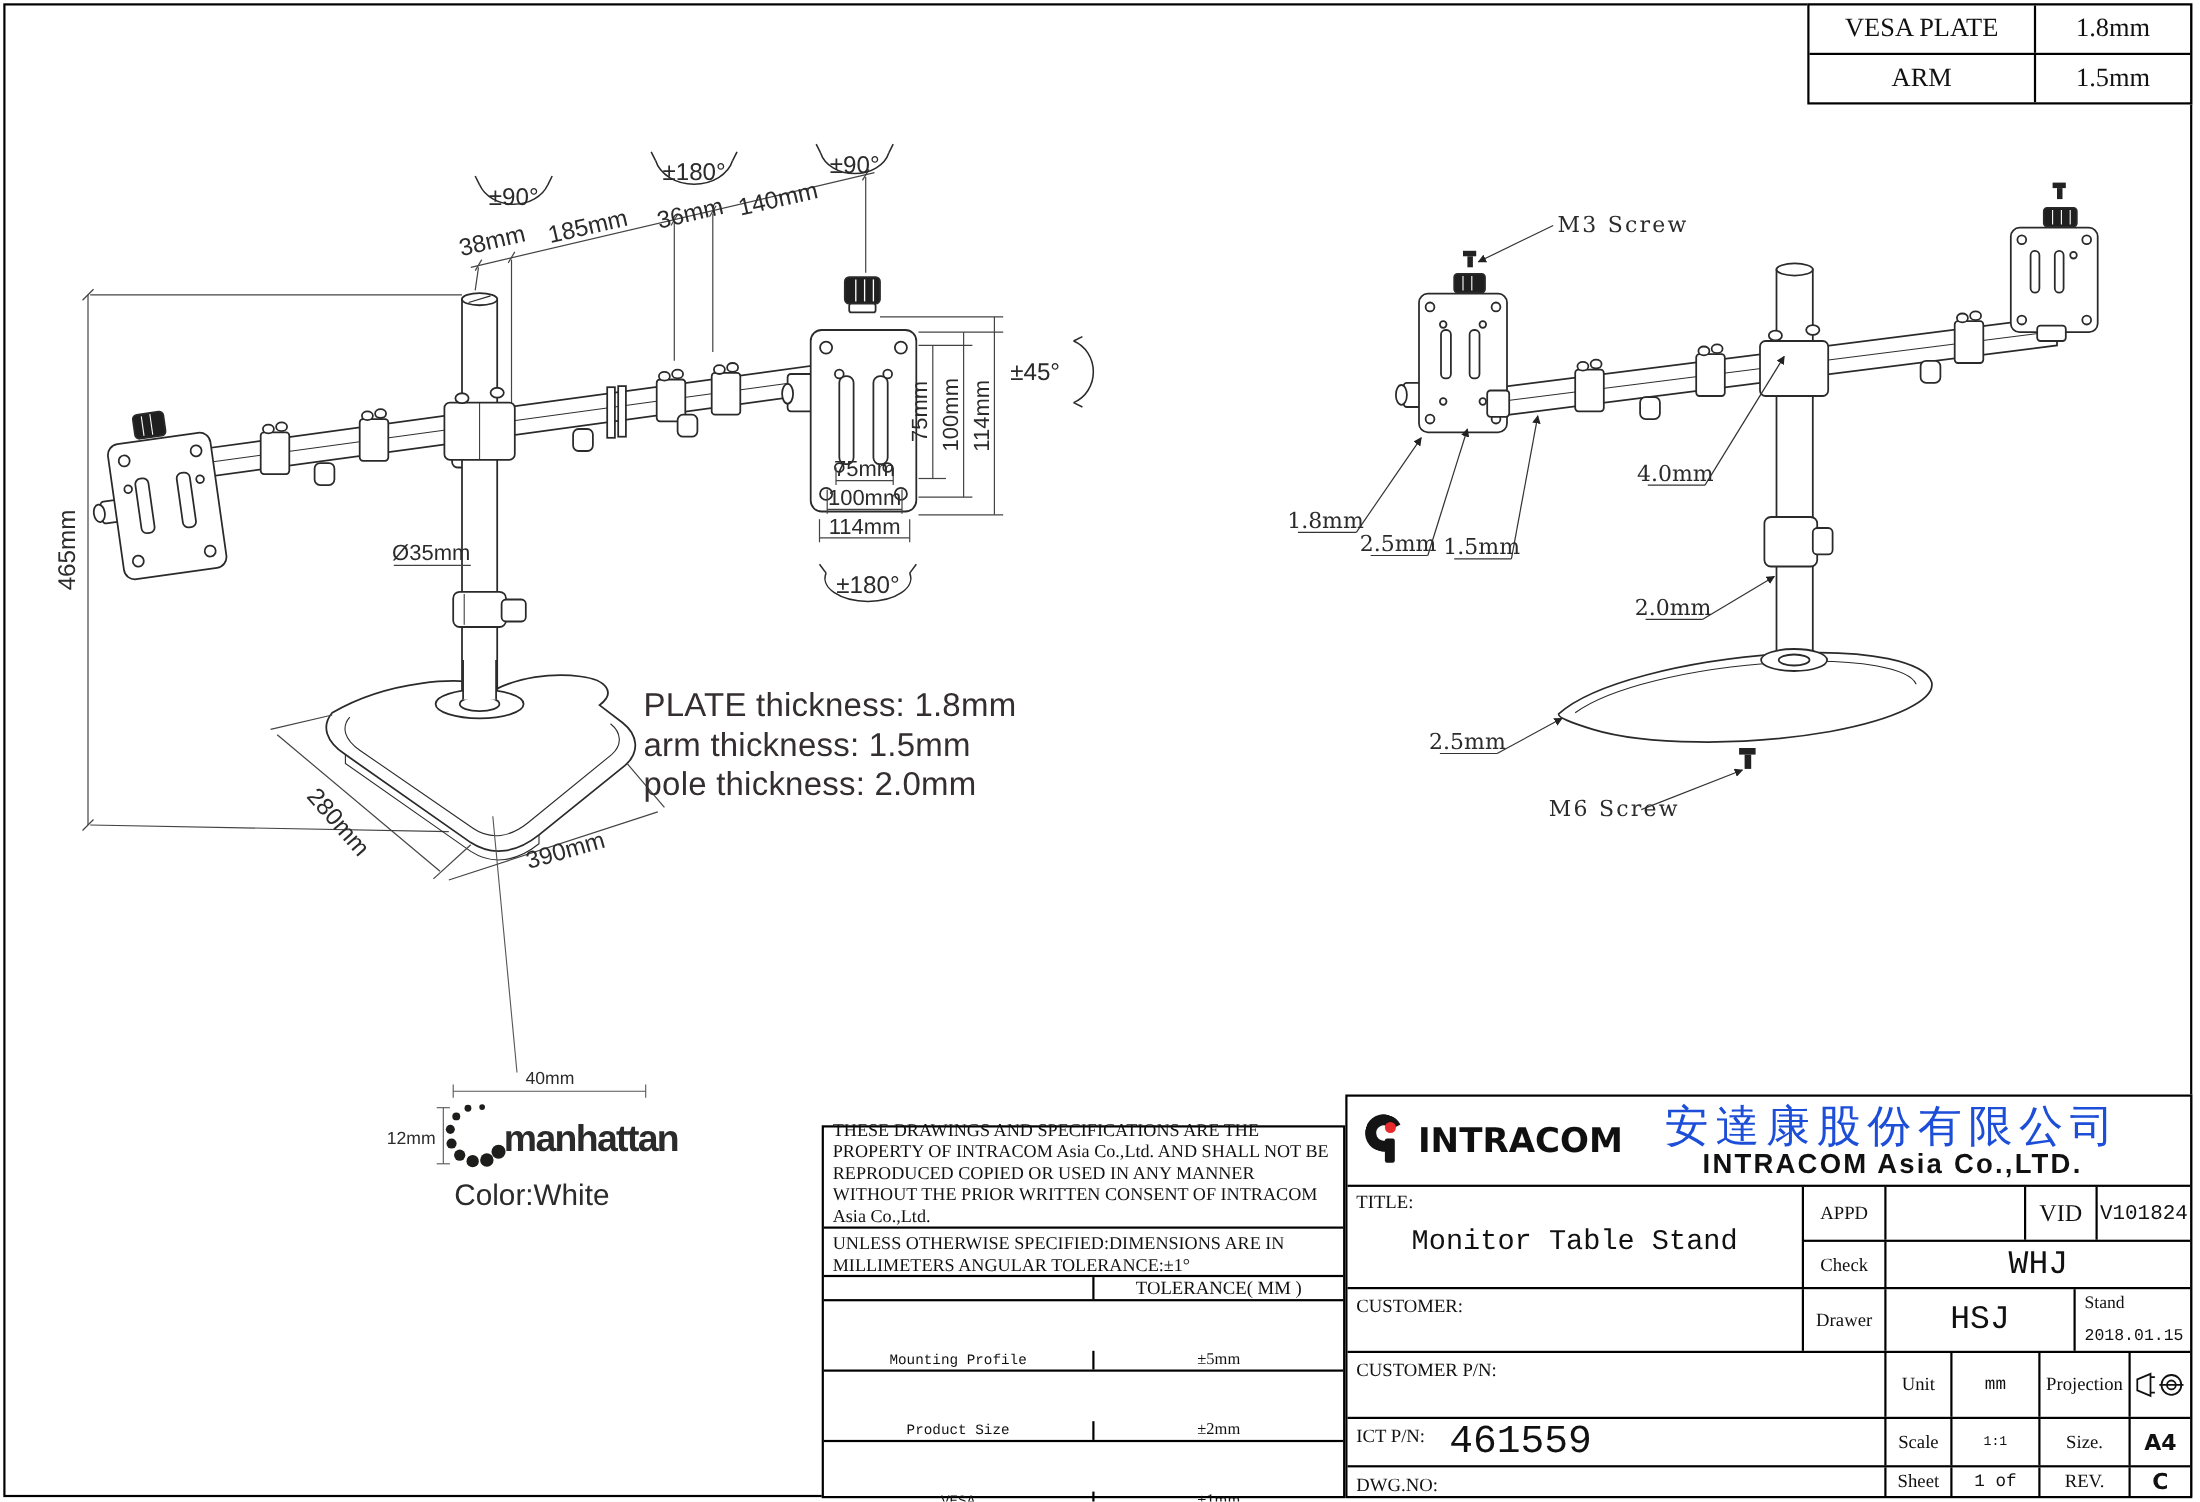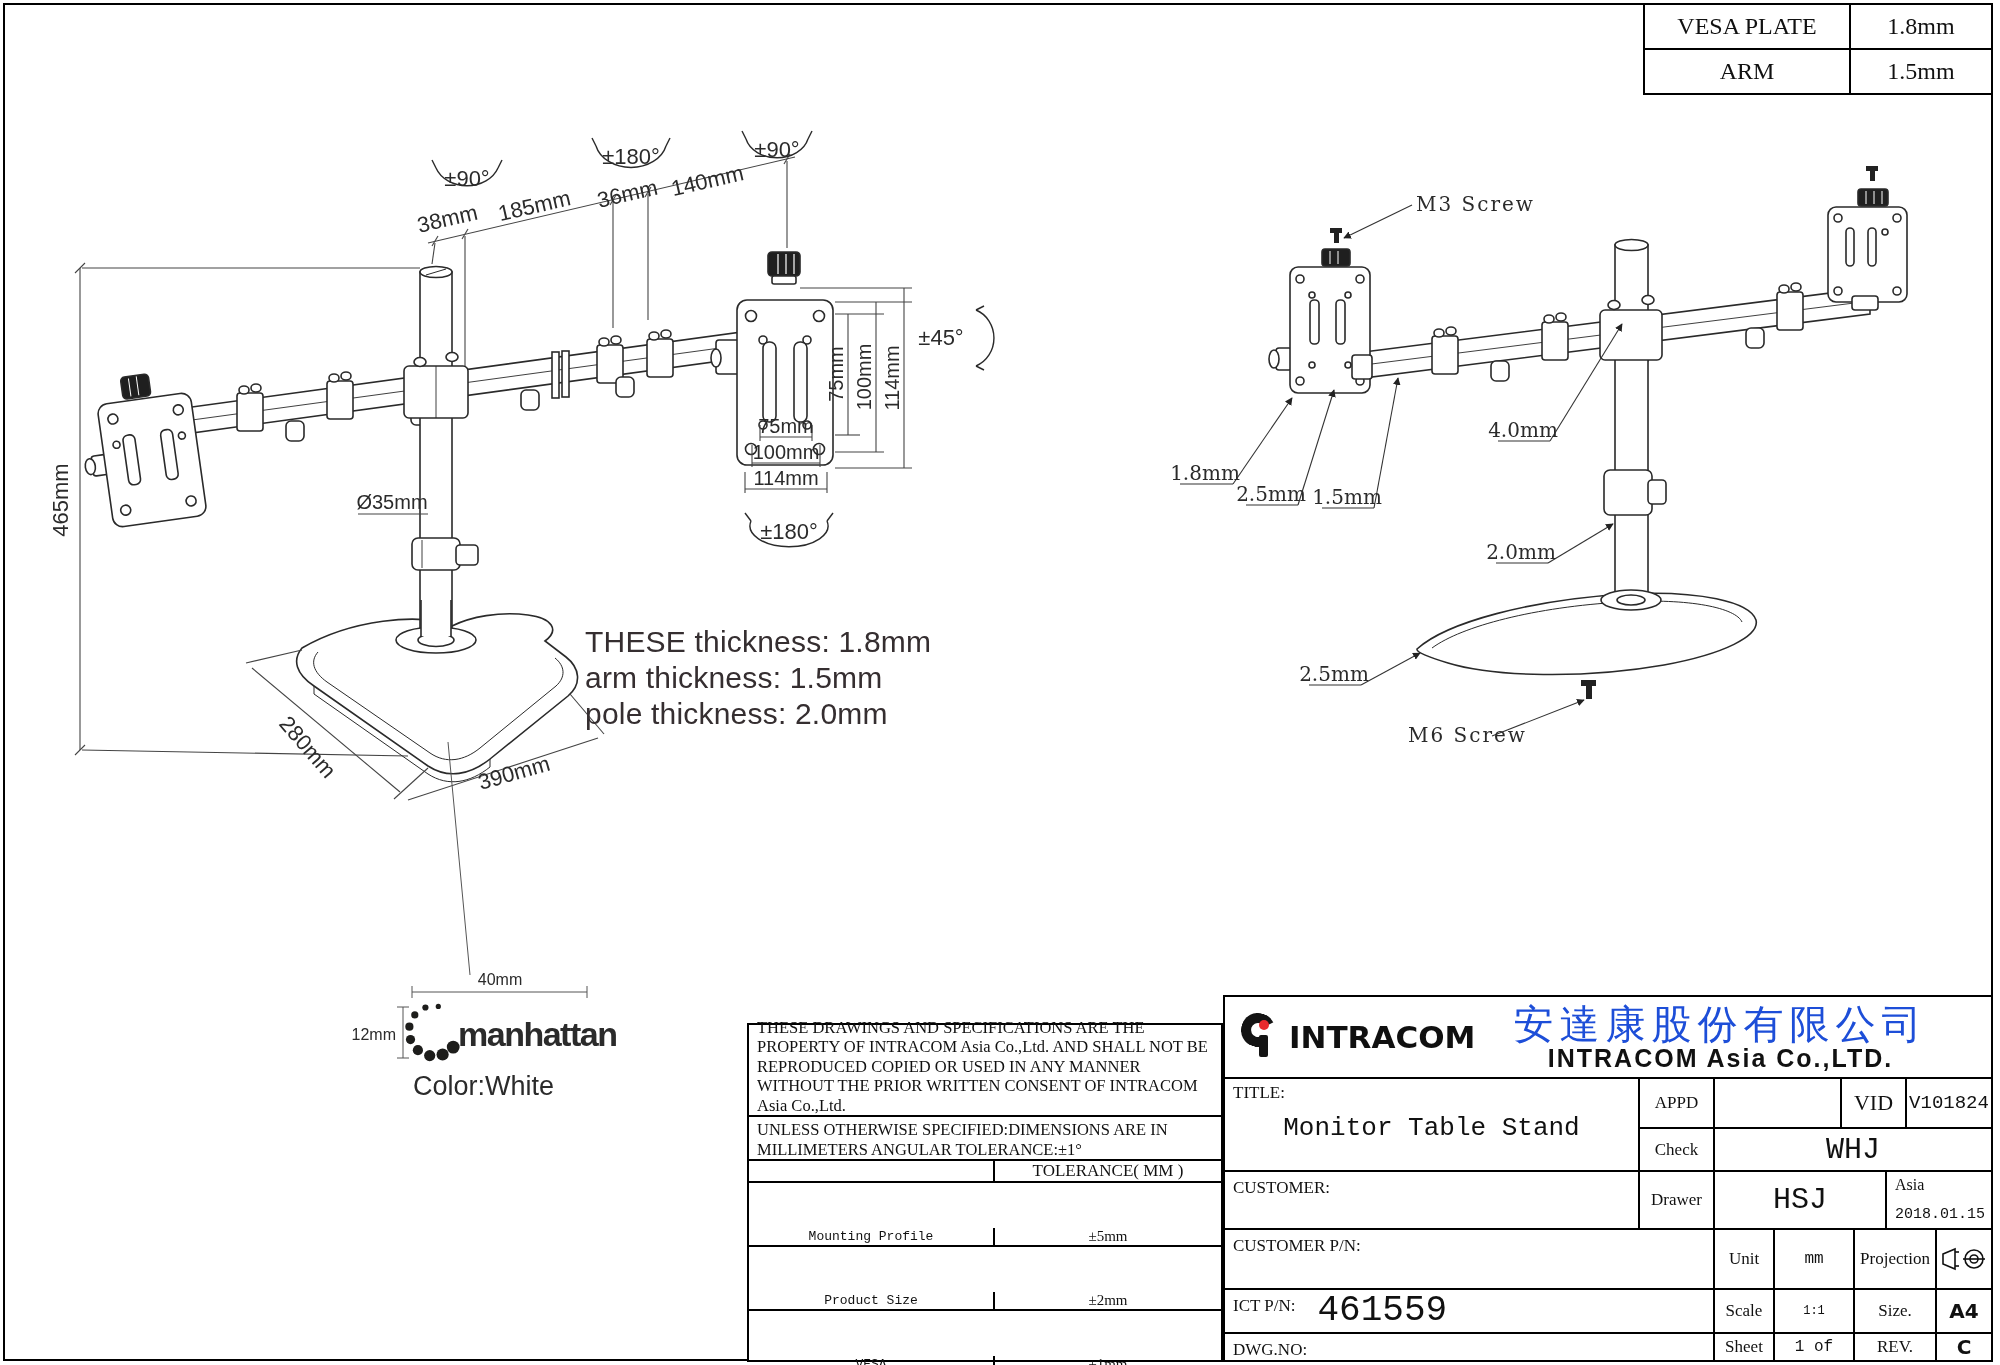--- a/index.html
+++ b/index.html
@@ -426,21 +426,21 @@
     <div class="c1">VESA PLATE</div>
     <div class="c2">1.8mm</div>
   </div>
   <div class="spec-row">
     <div class="c1">ARM</div>
     <div class="c2">1.5mm</div>
   </div>
 </div>
 
 <div class="notes">
-  <div>THESE thickness: 1.8mm</div>
+  <div>PLATE thickness: 1.8mm</div>
   <div>arm thickness: 1.5mm</div>
   <div>pole thickness: 2.0mm</div>
 </div>
 
 <div class="legal">
   <div class="sec1">THESE DRAWINGS AND SPECIFICATIONS ARE THE PROPERTY OF INTRACOM Asia Co.,Ltd. AND SHALL NOT BE REPRODUCED COPIED OR USED IN ANY MANNER WITHOUT THE PRIOR WRITTEN CONSENT OF INTRACOM Asia Co.,Ltd.</div>
   <div class="sec2">UNLESS OTHERWISE SPECIFIED:DIMENSIONS ARE IN MILLIMETERS ANGULAR TOLERANCE:±1°</div>
   <div class="tol-head">
     <div class="n"></div>
     <div class="v">TOLERANCE( MM )</div>
@@ -493,21 +493,21 @@
         <div class="cell bigmono" style="flex:1">WHJ</div>
       </div>
     </div>
   </div>
 
   <div class="tb-r4">
     <div class="cell br lab-left lbl" style="width:415px">CUSTOMER:</div>
     <div class="cell br lbl" style="width:75px">Drawer</div>
     <div class="cell br bigmono" style="width:172px">HSJ</div>
     <div class="date-cell">
-      <div class="dl">Asia</div>
+      <div class="dl">Stand</div>
       <div class="dv">2018.01.15</div>
     </div>
   </div>
 
   <div class="tb-r5">
     <div class="cell br lab-left lbl" style="width:490px">CUSTOMER P/N:</div>
     <div class="cell br lbl" style="width:60px">Unit</div>
     <div class="cell br mono" style="width:80px;font-size:16px">mm</div>
     <div class="cell br lbl" style="width:82px">Projection</div>
     <div class="cell" style="flex:1">

